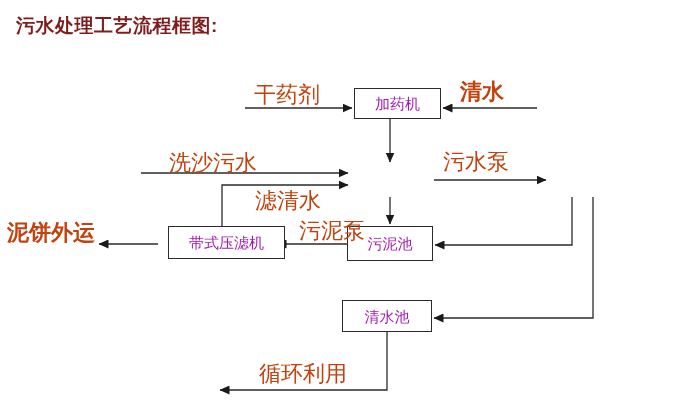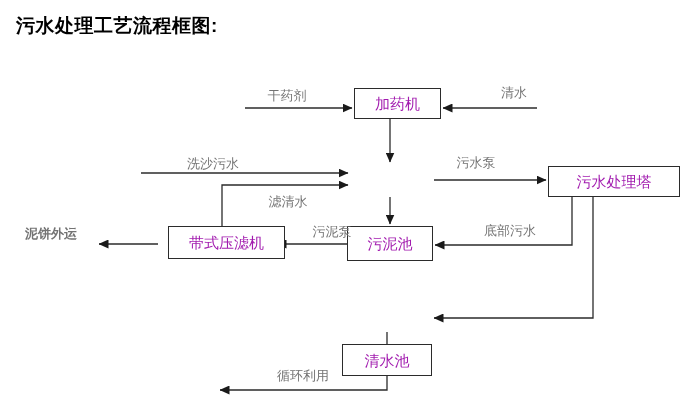--- a/index.html
+++ b/index.html
@@ -11,21 +11,21 @@
     font-family: "Liberation Sans", sans-serif;
     color: #111111;
     overflow: hidden;
   }
   .title {
     position: absolute;
     left: 16px;
     top: 13px;
     font-size: 19px;
     font-weight: bold;
-    color: #000000;
+    color: #7f1d1d;
     letter-spacing: 0.5px;
     white-space: nowrap;
   }
   .connectors {
     position: absolute;
     left: 0; top: 0;
     width: 700px; height: 420px;
   }
   .node {
     position: absolute;
@@ -36,35 +36,35 @@
     align-items: center;
     justify-content: center;
     font-size: 15px;
     line-height: 1;
     white-space: nowrap;
     color: #a21caf;
   }
   .elabel {
     position: absolute;
     transform: translate(-50%, -50%);
-    font-size: 13px;
+    font-size: 22px;
     line-height: 1;
     white-space: nowrap;
-    color: #737373;
+    color: #c2410c;
   }
   
   .n-dosing { left: 354px; top: 88px;  width: 87px;  height: 31px; }
   .n-sewage { left: 350px; top: 164px; width: 84px;  height: 33px; }
   .n-tower  { left: 548px; top: 166px; width: 132px; height: 31px; }
   .n-press  { left: 168px; top: 226px; width: 117px; height: 33px; }
   .n-sludge { left: 347px; top: 226px; width: 86px;  height: 35px; }
-  .n-clean  { left: 342px; top: 300px; width: 90px;  height: 32px; margin-top: 44px; }
+  .n-clean  { left: 342px; top: 300px; width: 90px;  height: 32px; }
   
   .l-dry      { left: 287px; top: 95px; }
-  .l-cleanw   { left: 514px; top: 92px; }
+  .l-cleanw   { left: 482px; top: 92px; font-weight: bold; }
   .l-sand     { left: 213px; top: 163px; }
   .l-filtered { left: 288px; top: 201px; text-align: right; }
   .l-spump    { left: 476px; top: 162px; }
   .l-slpump   { left: 332px; top: 231px; }
   .l-mudcake  { left: 51px;  top: 233px; font-weight: bold; }
   .l-bottom   { left: 510px; top: 230px; }
   .l-recycle  { left: 303px; top: 376px; font-family: Liberation Mono, monospace; }
   .flowline { stroke: #2b2b2b; stroke-width: 1.3; fill: none; }
 </style>
 </head>
@@ -88,28 +88,26 @@
     <polyline class="flowline" points="434,180 546,180" marker-end="url(#ah)"></polyline>
     <polyline class="flowline" points="390,197 390,224" marker-end="url(#ah)"></polyline>
     <polyline class="flowline" points="347,244 277,244" marker-end="url(#ah)"></polyline>
     <polyline class="flowline" points="158,244 99,244" marker-end="url(#ah)"></polyline>
     <polyline class="flowline" points="572,197 572,245 435,245" marker-end="url(#ah)"></polyline>
     <polyline class="flowline" points="593,197 593,318 434,318" marker-end="url(#ah)"></polyline>
     <polyline class="flowline" points="387,332 387,390 220,390" marker-end="url(#ah)"></polyline>
   </svg>
 
   <div class="node n-dosing">加药机</div>
-  <div class="node n-tower">污水处理塔</div>
   <div class="node n-press">带式压滤机</div>
   <div class="node n-sludge">污泥池</div>
   <div class="node n-clean">清水池</div>
 
   <div class="elabel l-dry">干药剂</div>
   <div class="elabel l-cleanw">清水</div>
   <div class="elabel l-sand">洗沙污水</div>
   <div class="elabel l-filtered">滤清水</div>
   <div class="elabel l-spump">污水泵</div>
   <div class="elabel l-slpump">污泥泵</div>
   <div class="elabel l-mudcake">泥饼外运</div>
-  <div class="elabel l-bottom">底部污水</div>
   <div class="elabel l-recycle">循环利用</div>
 
 </div>
 
 </body></html>

